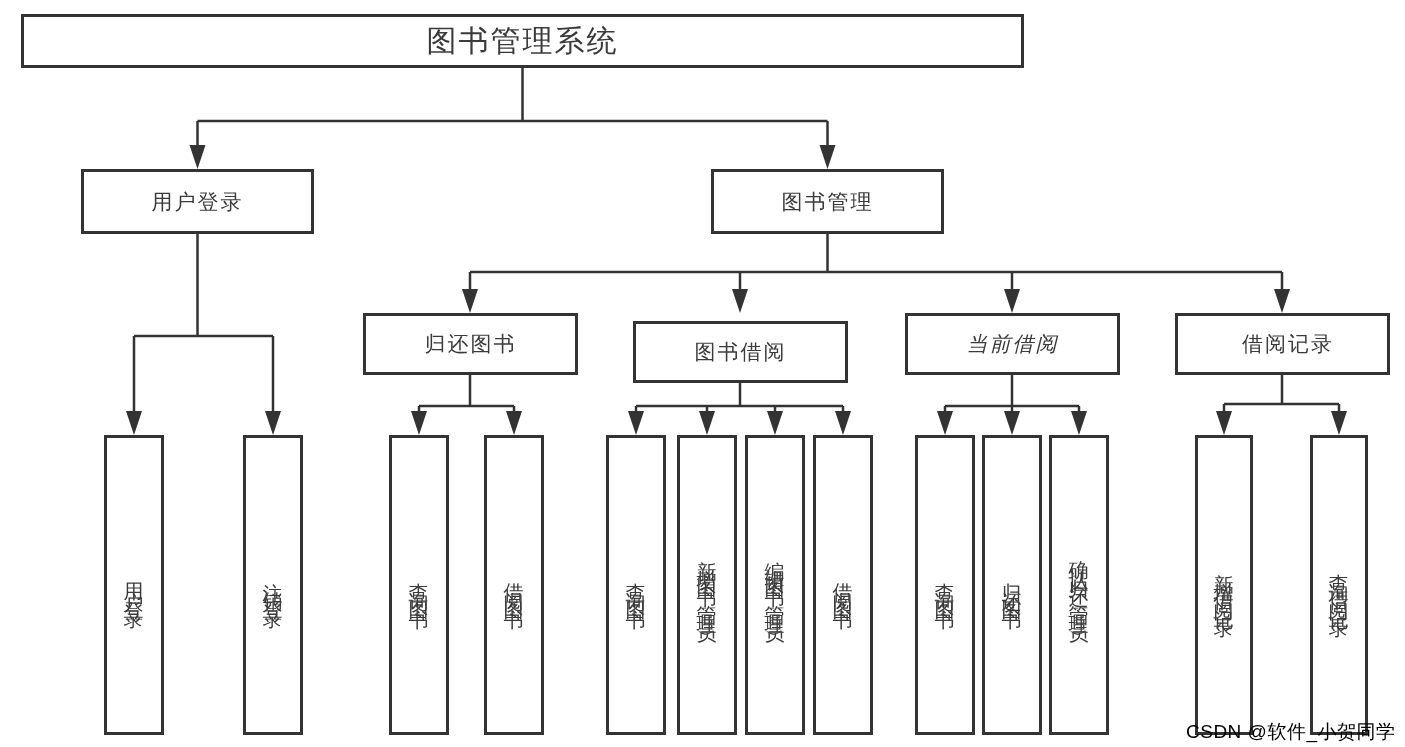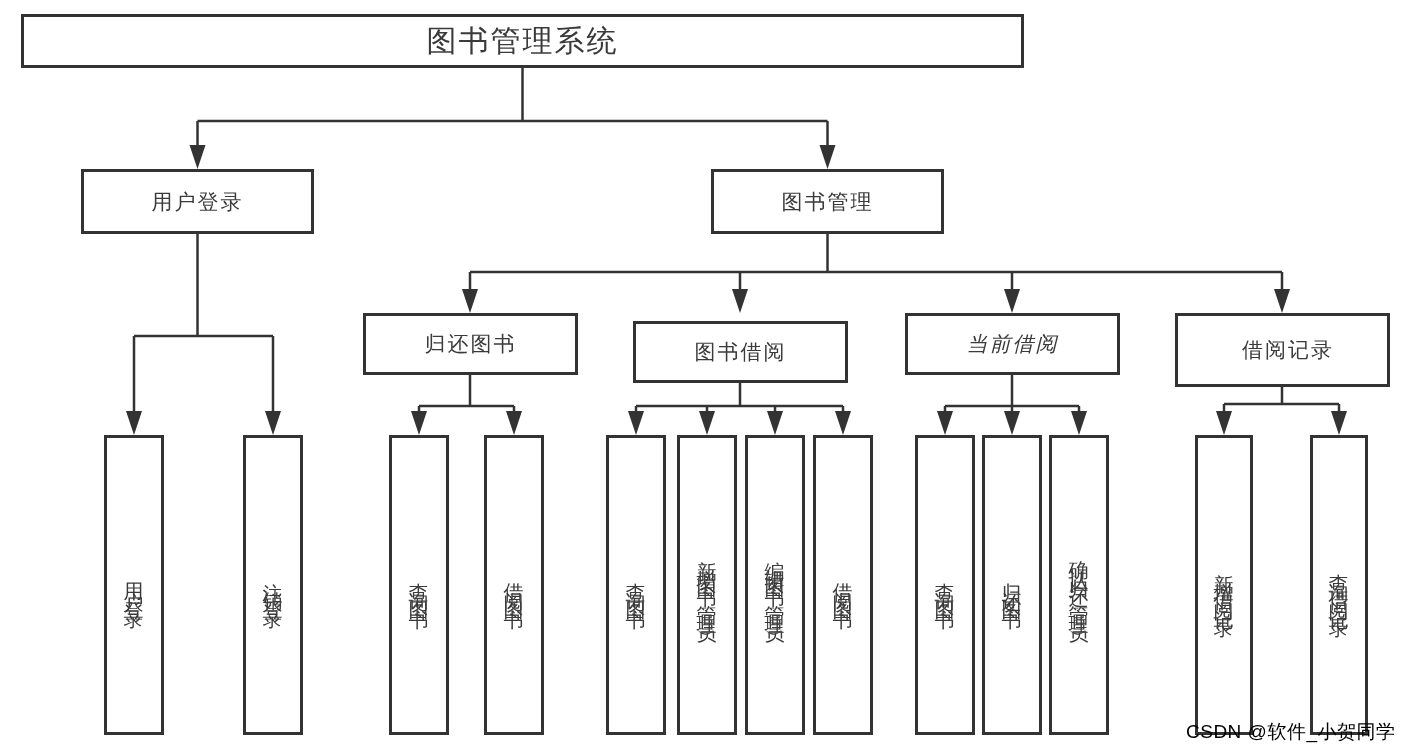--- a/index.html
+++ b/index.html
@@ -144,21 +144,21 @@
 
   <div class="box" style="left:363px; top:313px; width:215px; height:62px;">
     <span class="hlabel">归还图书</span>
   </div>
   <div class="box" style="left:633px; top:313px; width:215px; height:62px;margin-top:8px;">
     <span class="hlabel">图书借阅</span>
   </div>
   <div class="box" style="left:905px; top:313px; width:215px; height:62px;font-style:italic;">
     <span class="hlabel">当前借阅</span>
   </div>
-  <div class="box" style="left:1175px; top:313px; width:215px; height:74px;padding-left:11px;">
+  <div class="box" style="left:1175px; top:313px; width:215px; height:62px;padding-left:11px;">
     <span class="hlabel">借阅记录</span>
   </div>
 
   <div class="box" style="left:104px; top:435px; width:60px; height:300px;">
     <span class="vtext">用户登录</span>
   </div>
   <div class="box" style="left:243px; top:435px; width:60px; height:300px;">
     <span class="vtext">注销登录</span>
   </div>
 

